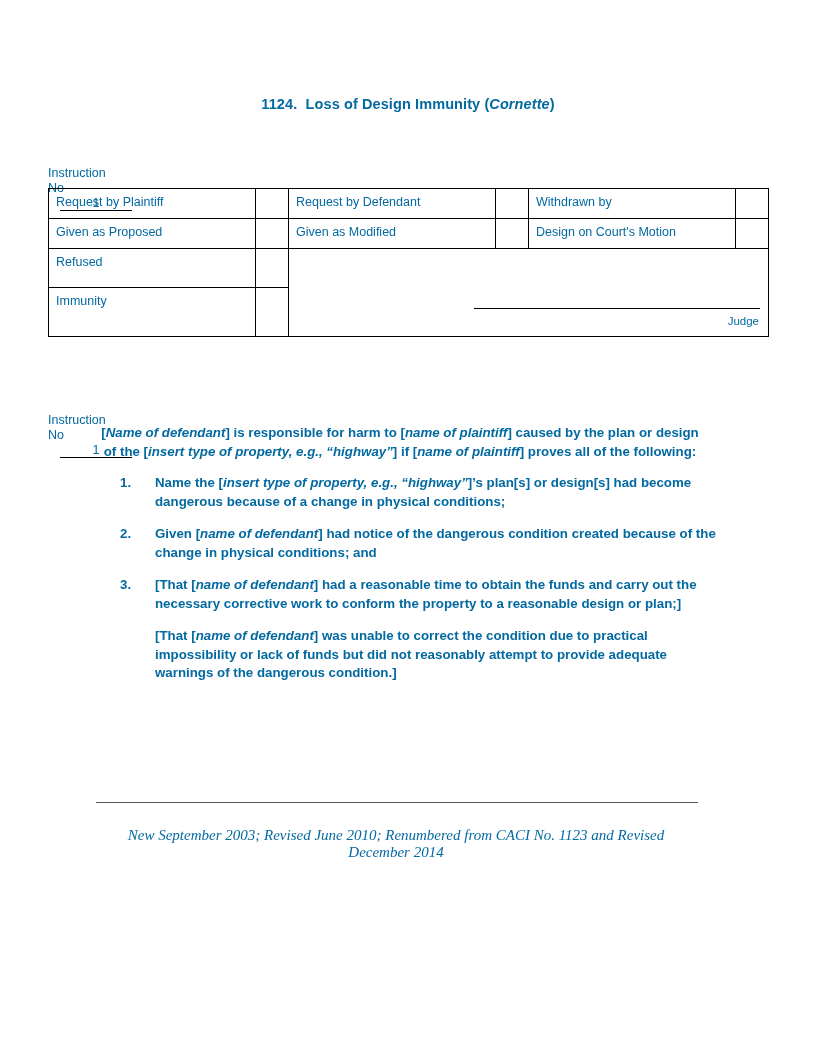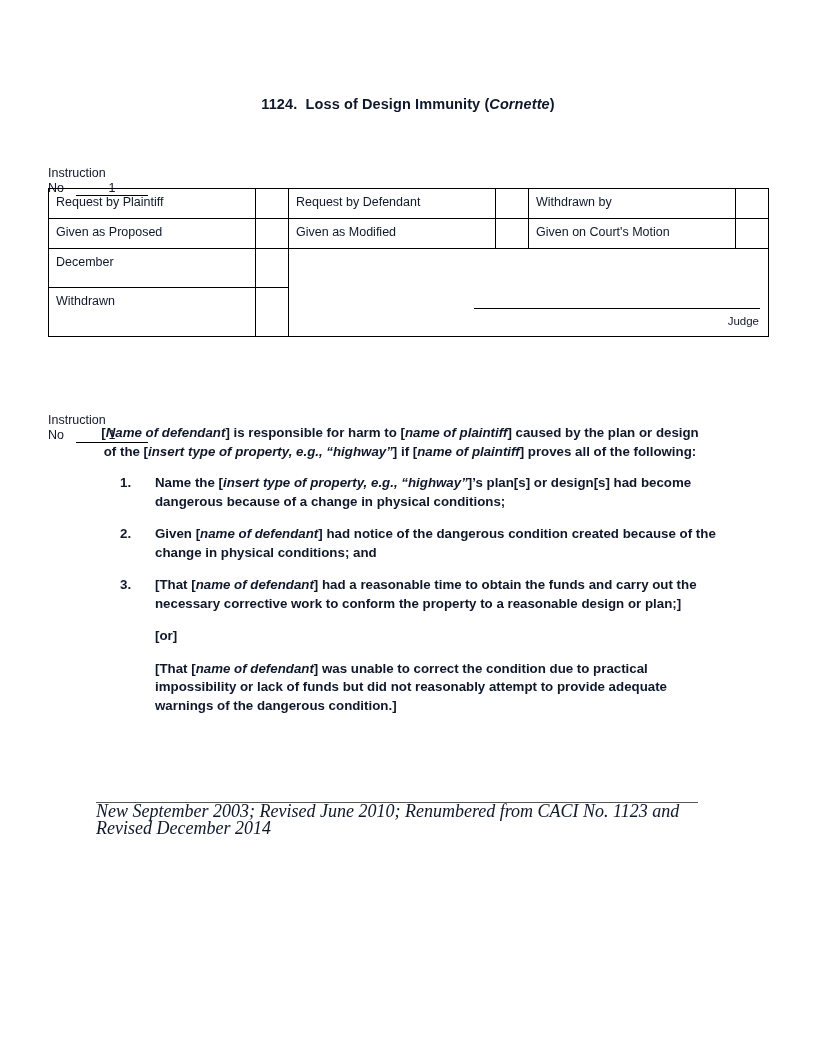--- a/index.html
+++ b/index.html
@@ -6,21 +6,21 @@
     margin: 0;
     padding: 0;
     background: #ffffff;
   }
   .page {
     position: relative;
     width: 816px;
     height: 1056px;
     background: #ffffff;
     font-family: "Liberation Sans", sans-serif;
-    color: #0f172a;
+    color: #0369a1;
     overflow: hidden;
   }
 
   
   .doc-title {
     position: absolute;
     top: 96px;
     left: 0;
     width: 816px;
     text-align: center;
@@ -41,20 +41,21 @@
     line-height: 15px;
     margin-top: 36px;
   }
   .instr-block .instr-word {
     display: block;
   }
   .instr-row {
     display: flex;
     align-items: flex-start;
     white-space: nowrap;
+    flex-direction: column;
   }
   .instr-row .no-word {
     display: inline-block;
   }
   .instr-fill {
     display: inline-block;
     width: 72px;
     margin-left: 12px;
     border-bottom: 1.3px solid #000;
     text-align: center;
@@ -151,27 +152,28 @@
   .footer-rule {
     position: absolute;
     top: 802px;
     left: 96px;
     width: 602px;
     height: 0;
     border-top: 1.4px solid #555555;
   }
   .footer-note {
     position: absolute;
-    top: 803px;
+    top: 827px;
     left: 96px;
     width: 600px;
     font-family: "Liberation Serif", serif;
     font-style: italic;
-    font-size: 18px;
+    font-size: 15px;
     line-height: 17px;
+    text-align: center;
   }
 </style>
 </head>
 <body>
 
 <div class="page">
 
   <div class="doc-title">
     <span>1124.</span>
     <span>&nbsp;</span><span>Loss of Design Immunity</span><span> (</span><span class="case-name">Cornette</span><span>)</span>
@@ -201,35 +203,35 @@
         <td class="label-cell">Request by Defendant</td>
         <td></td>
         <td class="label-cell">Withdrawn by</td>
         <td></td>
       </tr>
       <tr>
         <td class="label-cell">Given as Proposed</td>
         <td></td>
         <td class="label-cell">Given as Modified</td>
         <td></td>
-        <td class="label-cell">Given on Court's Motion</td>
+        <td class="label-cell">Design on Court's Motion</td>
         <td></td>
       </tr>
       <tr>
-        <td class="label-cell">December</td>
+        <td class="label-cell">Refused</td>
         <td></td>
         <td class="sig-cell" colspan="4" rowspan="2">
           <div class="sig-inner">
             <div class="sig-line"></div>
             <div class="sig-label">Judge</div>
           </div>
         </td>
       </tr>
       <tr class="tall">
-        <td class="label-cell">Withdrawn</td>
+        <td class="label-cell">Immunity</td>
         <td></td>
       </tr>
     </tbody>
   </table>
 
   <div class="instr-block" id="instr-2">
     <span class="instr-word">Instruction</span>
     <span class="instr-row">
       <span class="no-word">No</span>
       <span class="instr-fill">1</span>
@@ -245,21 +247,20 @@
     </div>
 
     <div class="num-item">
       <span class="marker">2.</span><span>Given [</span><em>name of defendant</em><span>] had notice of the dangerous condition created because of the change in physical conditions; and</span>
     </div>
 
     <div class="num-item">
       <span class="marker">3.</span><span>[That [</span><em>name of defendant</em><span>] had a reasonable time to obtain the funds and carry out the necessary corrective work to conform the property to a reasonable design or plan;]</span>
     </div>
 
-    <div class="sub-para">[or]</div>
 
     <div class="sub-para"><span>[That [</span><em>name of defendant</em><span>] was unable to correct the condition due to practical impossibility or lack of funds but did not reasonably attempt to provide adequate warnings of the dangerous condition.]</span></div>
 
   </div>
 
   <div class="footer-rule"></div>
   <div class="footer-note">New September 2003; Revised June 2010; Renumbered from CACI No. 1123 and Revised December 2014</div>
 
 </div>
 

